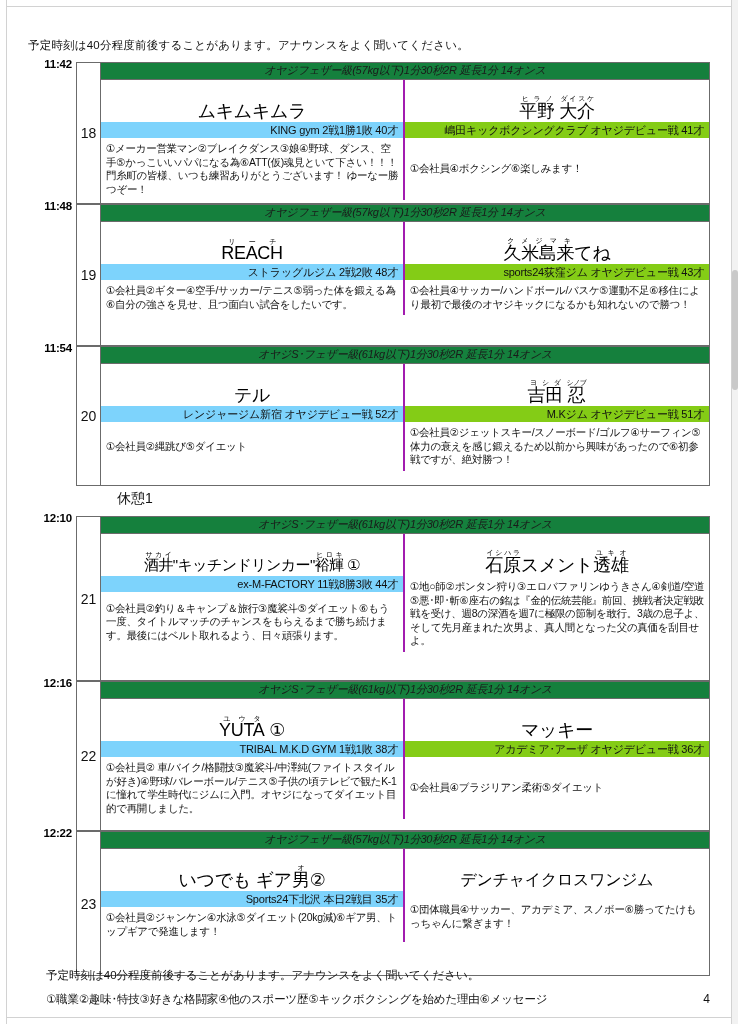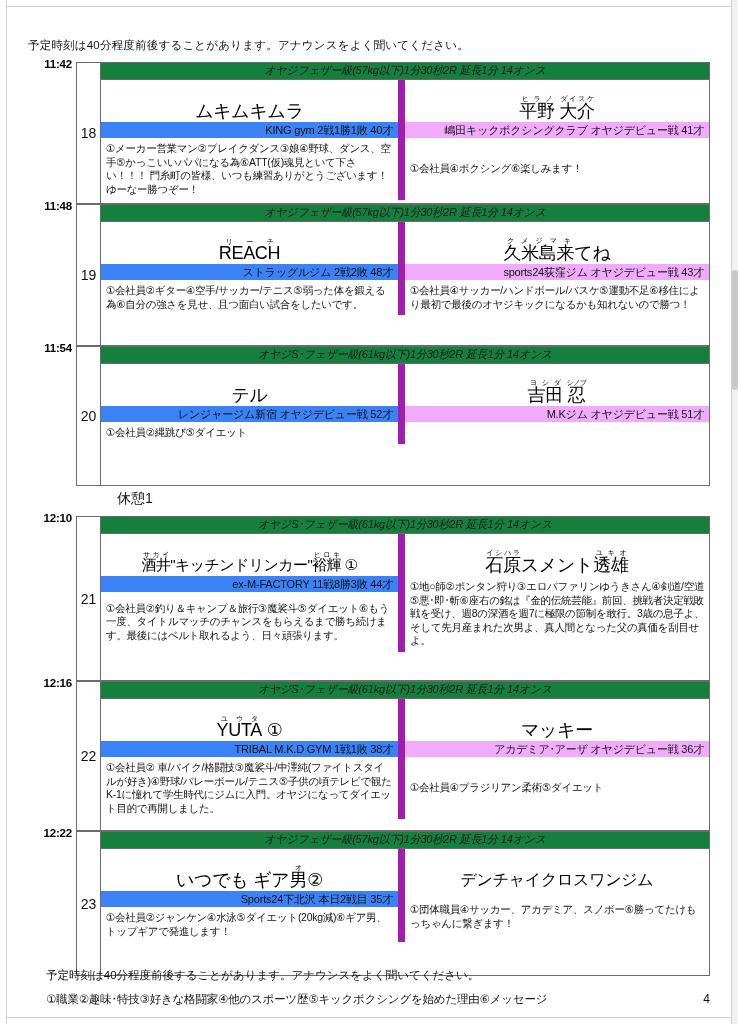--- a/index.html
+++ b/index.html
@@ -98,21 +98,21 @@
   }
   .corners {
     display: flex;
   }
   .corner {
     width: 50%;
     box-sizing: border-box;
     display: flex;
     flex-direction: column;
   }
-  .corner.red { border-right: 7px solid #a21caf; }
+  .corner.red { border-right: 2px solid #a21caf; }
 
   .name-zone {
     height: 42px;
     display: flex;
     align-items: flex-end;
     justify-content: center;
     padding-bottom: 1px;
     box-sizing: border-box;
   }
   .fighter-name {
@@ -139,22 +139,22 @@
     line-height: 16px;
     font-size: 11px;
     text-align: right;
     padding-right: 5px;
     box-sizing: border-box;
     white-space: nowrap;
     overflow: hidden;
     letter-spacing: -.2px;
     color: #111;
   }
-  .gym-bar.red  { background: #3b82f6; }
-  .gym-bar.blue { background: #f0abfc; text-align: right; }
+  .gym-bar.red  { background: #7dd3fc; }
+  .gym-bar.blue { background: #84cc16; text-align: right; }
 
   .profile {
     flex: 1 1 auto;
     font-size: 10.5px;
     line-height: 13.5px;
     padding: 4px 4px 4px 5px;
     box-sizing: border-box;
     letter-spacing: -.3px;
     color: #111;
     display: flex;
@@ -305,20 +305,23 @@
               <div class="gym-bar red">レンジャージム新宿 オヤジデビュー戦 52才</div>
               <div class="profile">
                 <div class="profile-inner">①会社員②縄跳び⑤ダイエット</div>
               </div>
             </div>
             <div class="corner blue">
               <div class="name-zone">
                 <div class="fighter-name"><ruby>吉田<rt>ヨシダ</rt></ruby>&nbsp;<ruby>忍<rt>シノブ</rt></ruby></div>
               </div>
               <div class="gym-bar blue">M.Kジム オヤジデビュー戦 51才</div>
+              <div class="profile">
+                <div class="profile-inner">①会社員②ジェットスキー/スノーボード/ゴルフ④サーフィン⑤体力の衰えを感じ鍛えるため以前から興味があったので⑥初参戦ですが、絶対勝つ！</div>
+              </div>
             </div>
           </div>
         </div>
       </div>
       <div class="break-row">
         <div class="break-label">休憩1</div>
       </div>
       <div class="bout" style="height:165px">
         <div class="time-col">
           <div class="time-label">12:10</div>

